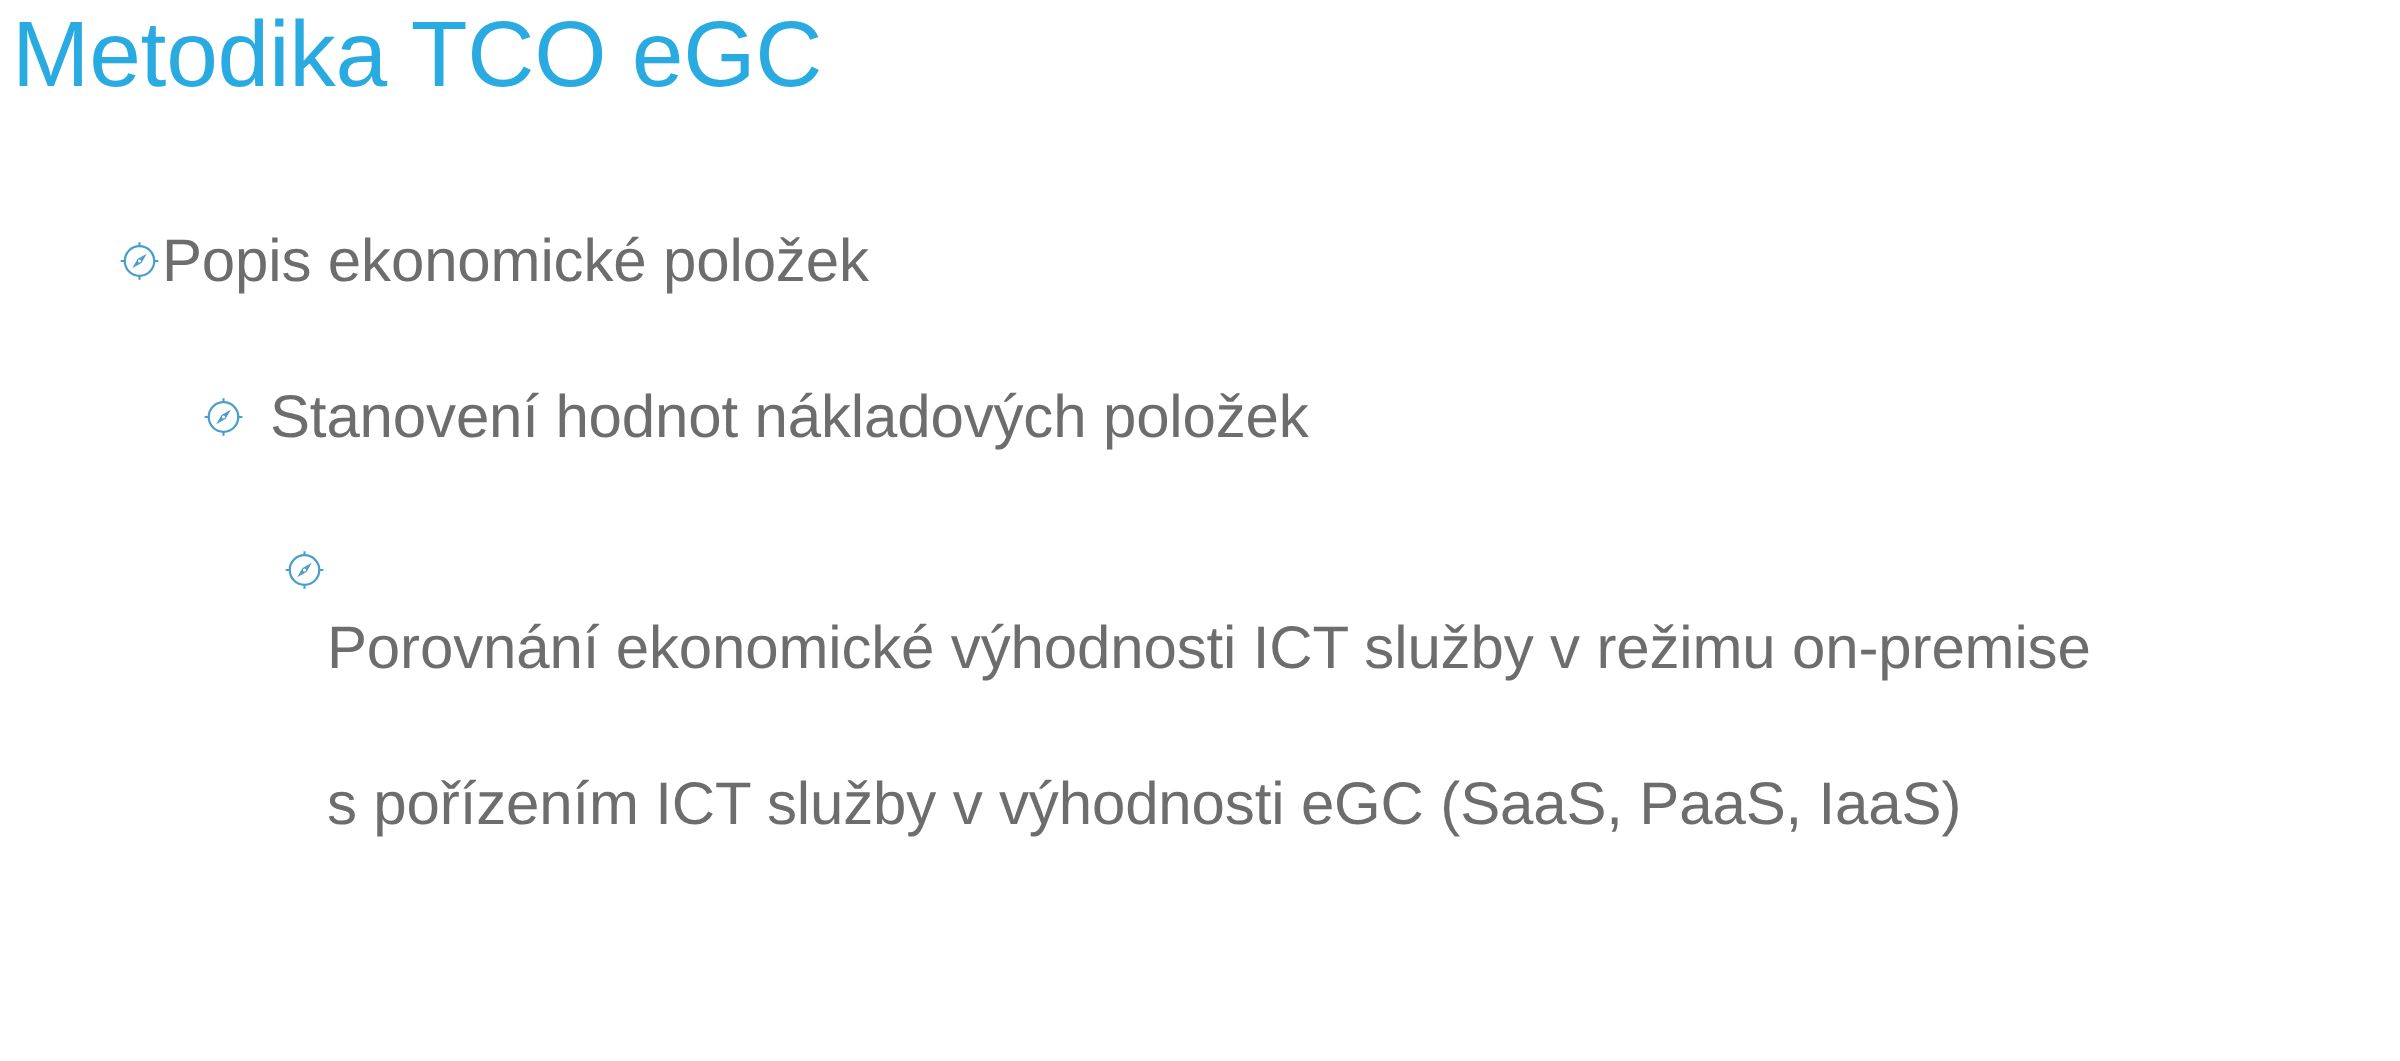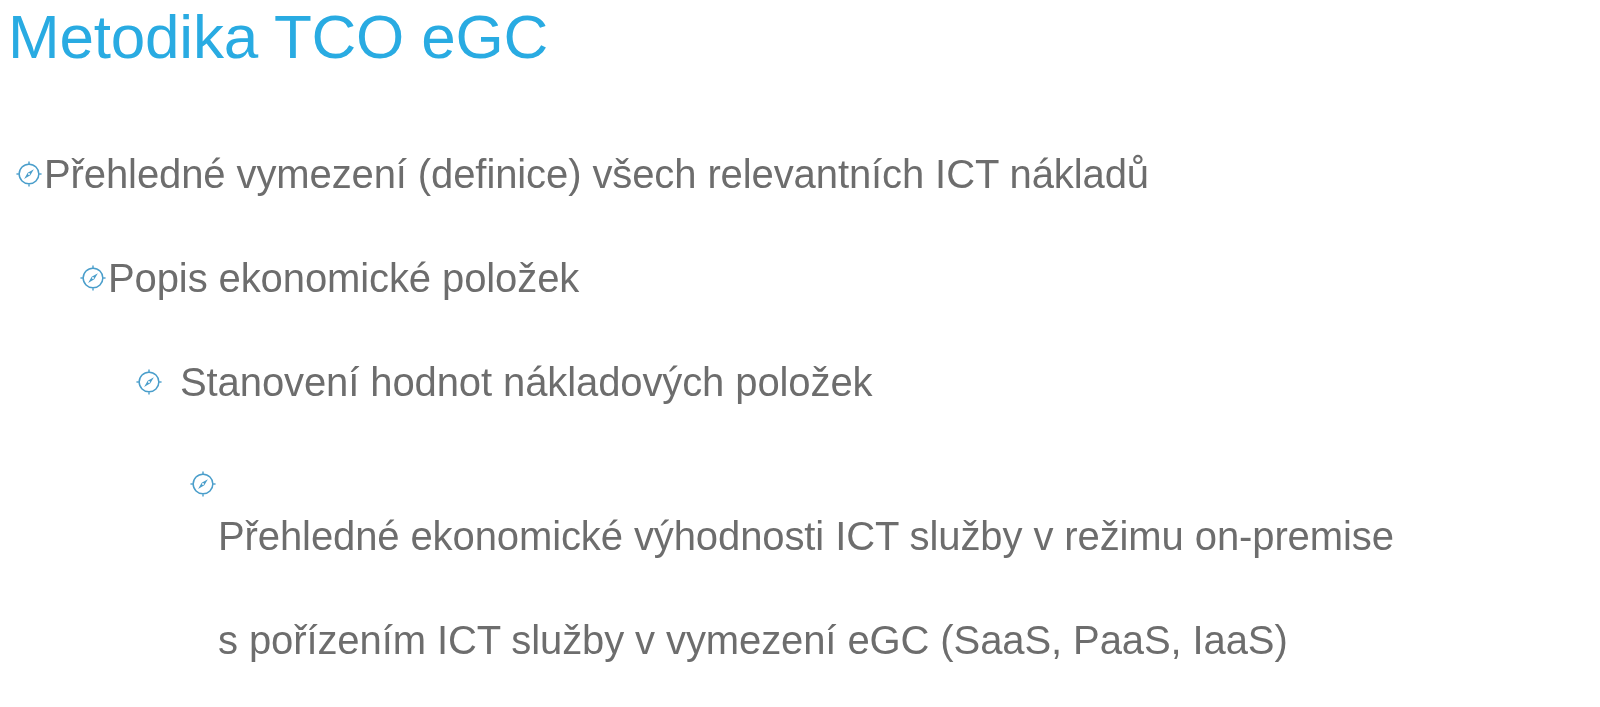--- a/index.html
+++ b/index.html
@@ -83,34 +83,20 @@
 </style>
 </head>
 <body>
 
 <div id="slide">
 
   <div class="slide-title">Metodika TCO eGC</div>
 
   <div class="bullet-list">
 
-    <div class="bullet-row lvl-1 gap-1">
-      <span class="bullet-icon">
-        <svg viewBox="0 0 32 32" xmlns="http://www.w3.org/2000/svg">
-          <circle cx="16" cy="16" r="10.5" fill="none" stroke="#4a9ecb" stroke-width="1.6"></circle>
-          <path d="M21.2 10.8 L17.4 17.4 L10.8 21.2 L14.6 14.6 Z" fill="#4a9ecb"></path>
-          <circle cx="16" cy="16" r="1.1" fill="#ffffff"></circle>
-          <line x1="16" y1="2.6" x2="16" y2="5.2" stroke="#4a9ecb" stroke-width="1.5"></line>
-          <line x1="16" y1="26.8" x2="16" y2="29.4" stroke="#4a9ecb" stroke-width="1.5"></line>
-          <line x1="2.6" y1="16" x2="5.2" y2="16" stroke="#4a9ecb" stroke-width="1.5"></line>
-          <line x1="26.8" y1="16" x2="29.4" y2="16" stroke="#4a9ecb" stroke-width="1.5"></line>
-        </svg>
-      </span>
-      <span class="bullet-text">Přehledné vymezení (definice) všech relevantních ICT nákladů</span>
-    </div>
 
     <div class="bullet-row lvl-2 gap-2">
       <span class="bullet-icon">
         <svg viewBox="0 0 32 32" xmlns="http://www.w3.org/2000/svg">
           <circle cx="16" cy="16" r="10.5" fill="none" stroke="#4a9ecb" stroke-width="1.6"></circle>
           <path d="M21.2 10.8 L17.4 17.4 L10.8 21.2 L14.6 14.6 Z" fill="#4a9ecb"></path>
           <circle cx="16" cy="16" r="1.1" fill="#ffffff"></circle>
           <line x1="16" y1="2.6" x2="16" y2="5.2" stroke="#4a9ecb" stroke-width="1.5"></line>
           <line x1="16" y1="26.8" x2="16" y2="29.4" stroke="#4a9ecb" stroke-width="1.5"></line>
           <line x1="2.6" y1="16" x2="5.2" y2="16" stroke="#4a9ecb" stroke-width="1.5"></line>
@@ -141,19 +127,19 @@
           <circle cx="16" cy="16" r="10.5" fill="none" stroke="#4a9ecb" stroke-width="1.6"></circle>
           <path d="M21.2 10.8 L17.4 17.4 L10.8 21.2 L14.6 14.6 Z" fill="#4a9ecb"></path>
           <circle cx="16" cy="16" r="1.1" fill="#ffffff"></circle>
           <line x1="16" y1="2.6" x2="16" y2="5.2" stroke="#4a9ecb" stroke-width="1.5"></line>
           <line x1="16" y1="26.8" x2="16" y2="29.4" stroke="#4a9ecb" stroke-width="1.5"></line>
           <line x1="2.6" y1="16" x2="5.2" y2="16" stroke="#4a9ecb" stroke-width="1.5"></line>
           <line x1="26.8" y1="16" x2="29.4" y2="16" stroke="#4a9ecb" stroke-width="1.5"></line>
         </svg>
       </span>
       <span class="bullet-text">
-        <span class="wrap-line">Přehledné ekonomické výhodnosti ICT služby v režimu on-premise</span>
-        <span class="wrap-line">s pořízením ICT služby v vymezení eGC (SaaS, PaaS, IaaS)</span>
+        <span class="wrap-line">Porovnání ekonomické výhodnosti ICT služby v režimu on-premise</span>
+        <span class="wrap-line">s pořízením ICT služby v výhodnosti eGC (SaaS, PaaS, IaaS)</span>
       </span>
     </div>
 
   </div>
 </div>
 
 </body></html>

